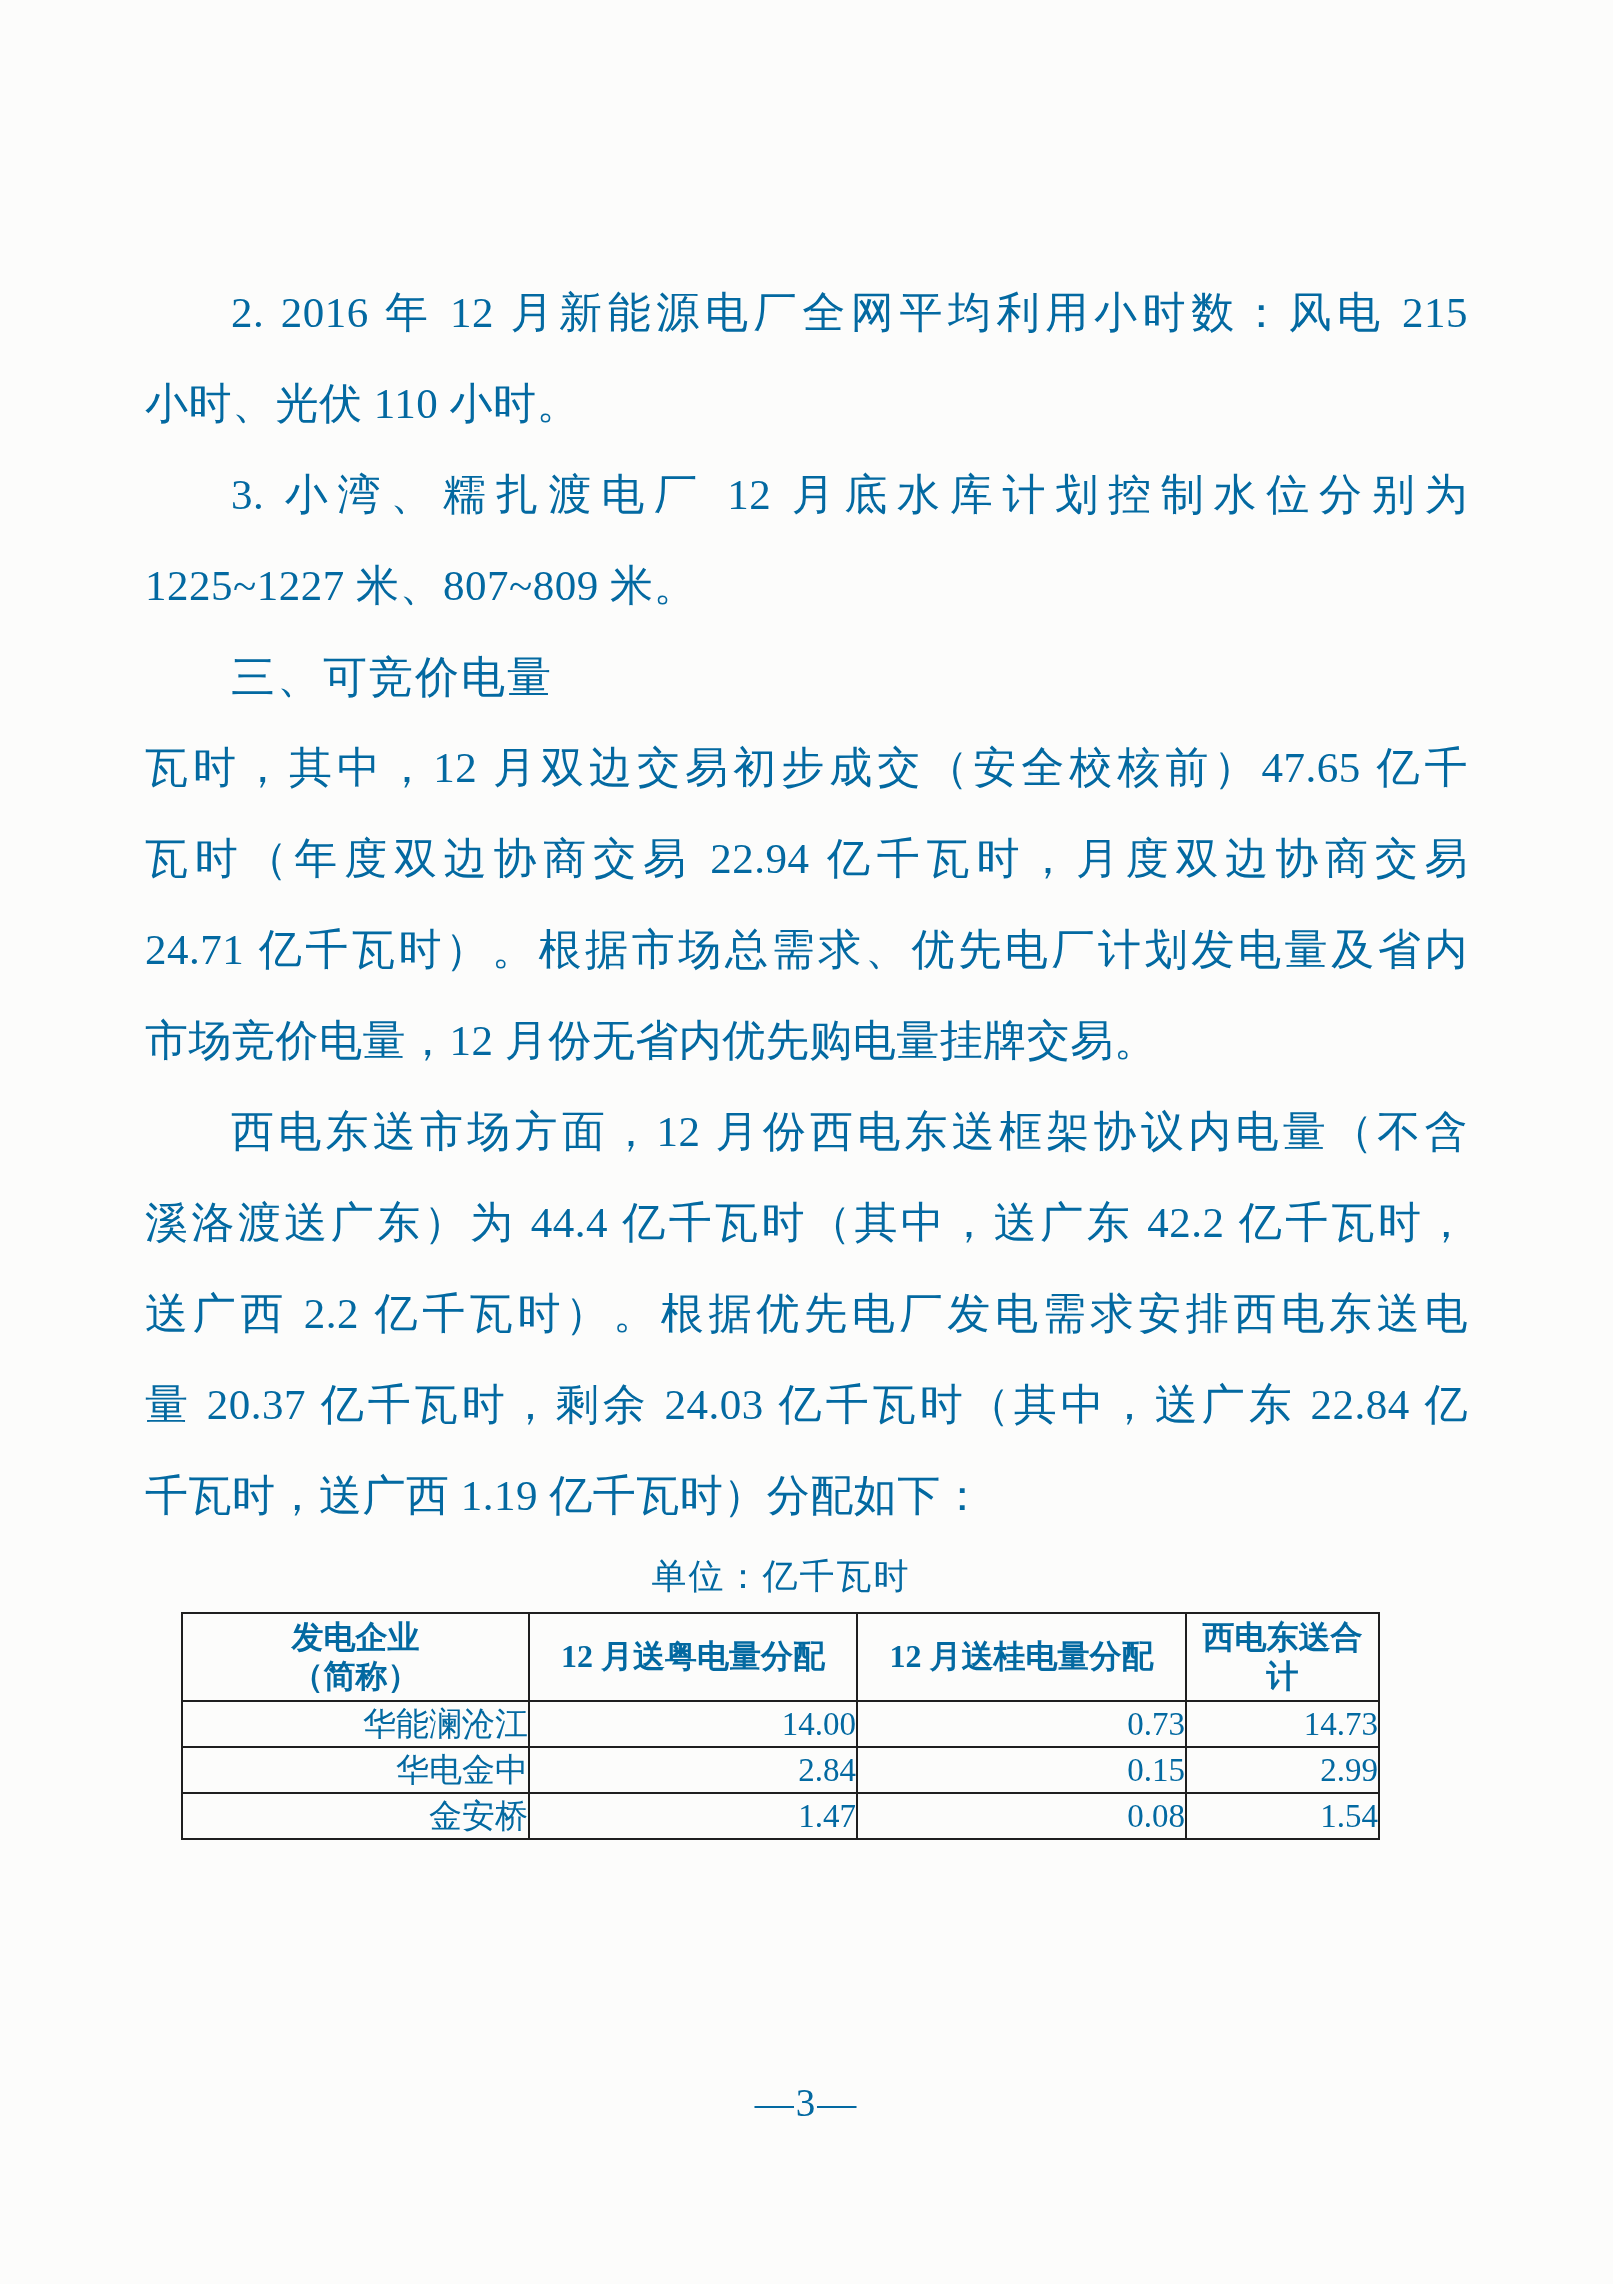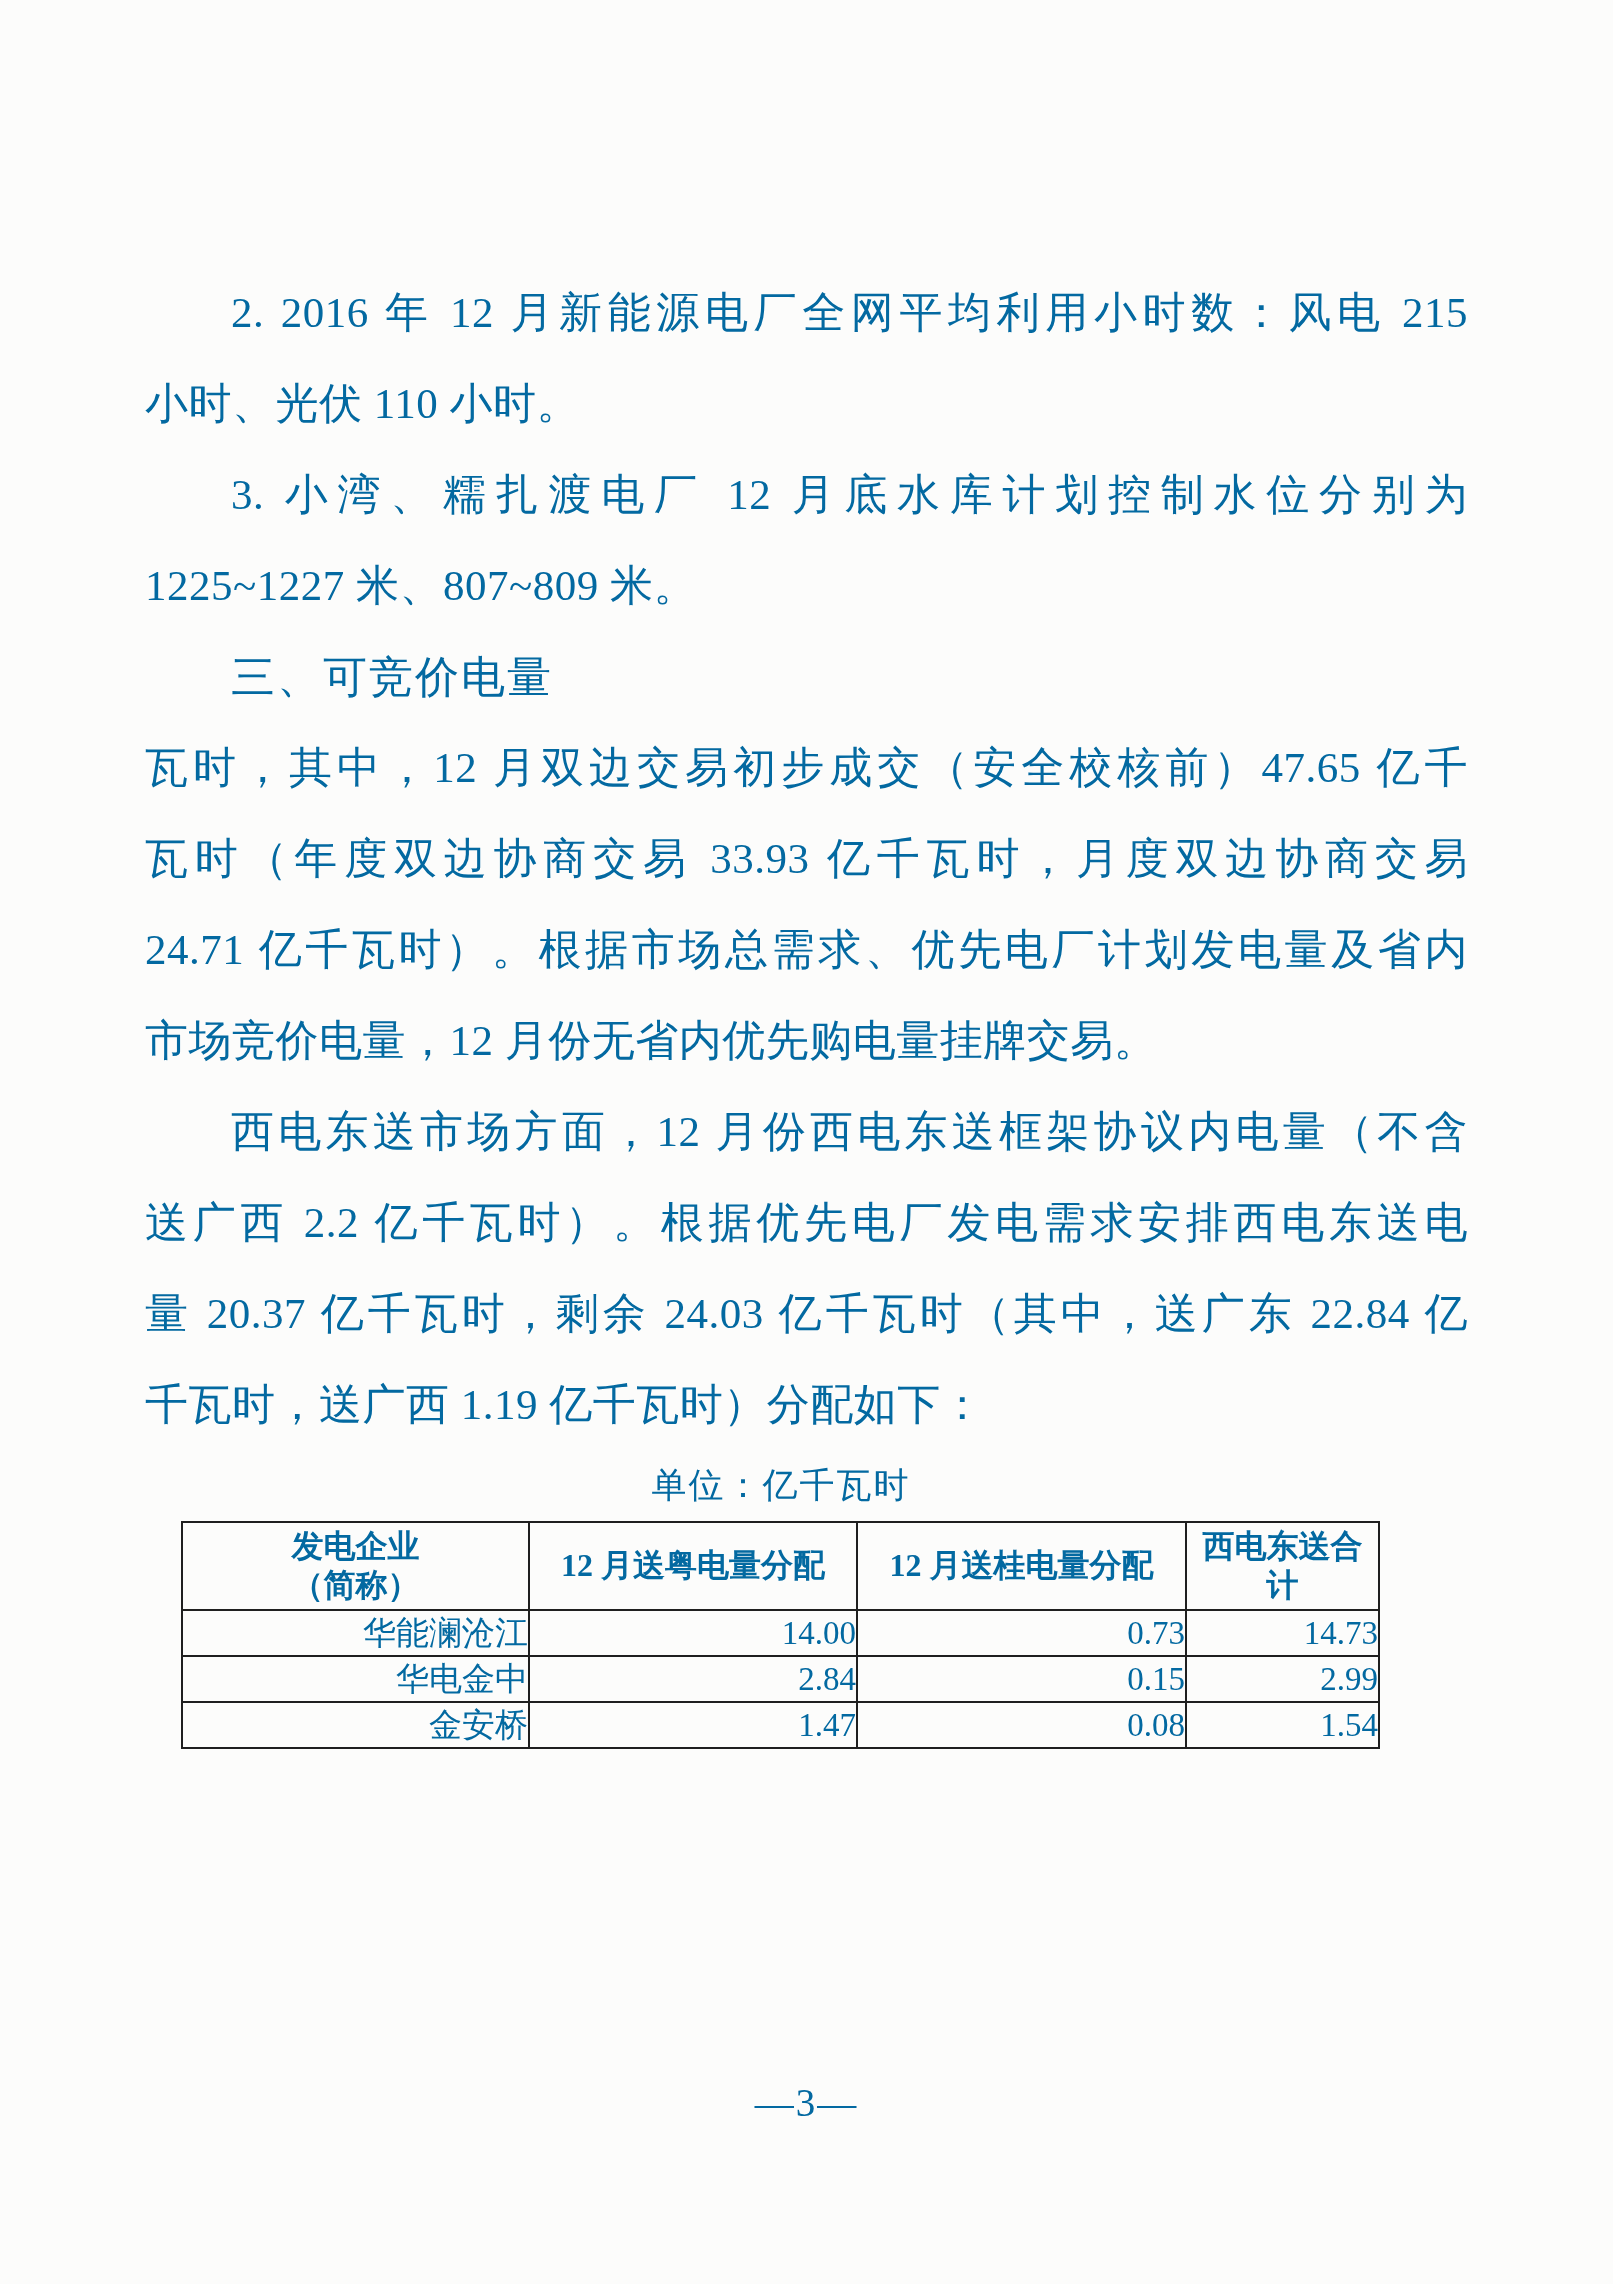--- a/index.html
+++ b/index.html
@@ -90,25 +90,26 @@
 
     <span class="tline just indent">2. 2016 年 12 月新能源电厂全网平均利用小时数：风电 215</span>
     <span class="tline">小时、光伏 110 小时。</span>
 
     <span class="tline just indent">3. 小湾、糯扎渡电厂 12 月底水库计划控制水位分别为</span>
     <span class="tline">1225~1227 米、807~809 米。</span>
 
     <span class="tline heading indent">三、可竞价电量</span>
 
     <span class="tline just">瓦时，其中，12 月双边交易初步成交（安全校核前）47.65 亿千</span>
-    <span class="tline just">瓦时（年度双边协商交易 33.93 亿千瓦时，月度双边协商交易</span>
+    <span class="tline just">瓦时（年度双边协商交易 22.94 亿千瓦时，月度双边协商交易</span>
     <span class="tline just">24.71 亿千瓦时）。根据市场总需求、优先电厂计划发电量及省内</span>
     <span class="tline">市场竞价电量，12 月份无省内优先购电量挂牌交易。</span>
 
     <span class="tline just indent">西电东送市场方面，12 月份西电东送框架协议内电量（不含</span>
+    <span class="tline just">溪洛渡送广东）为 44.4 亿千瓦时（其中，送广东 42.2 亿千瓦时，</span>
     <span class="tline just">送广西 2.2 亿千瓦时）。根据优先电厂发电需求安排西电东送电</span>
     <span class="tline just">量 20.37 亿千瓦时，剩余 24.03 亿千瓦时（其中，送广东 22.84 亿</span>
     <span class="tline">千瓦时，送广西 1.19 亿千瓦时）分配如下：</span>
 
     <div class="unit-note">单位：亿千瓦时</div>
 
     <table class="alloc">
       <colgroup>
         <col style="width:347px">
         <col style="width:328px">

